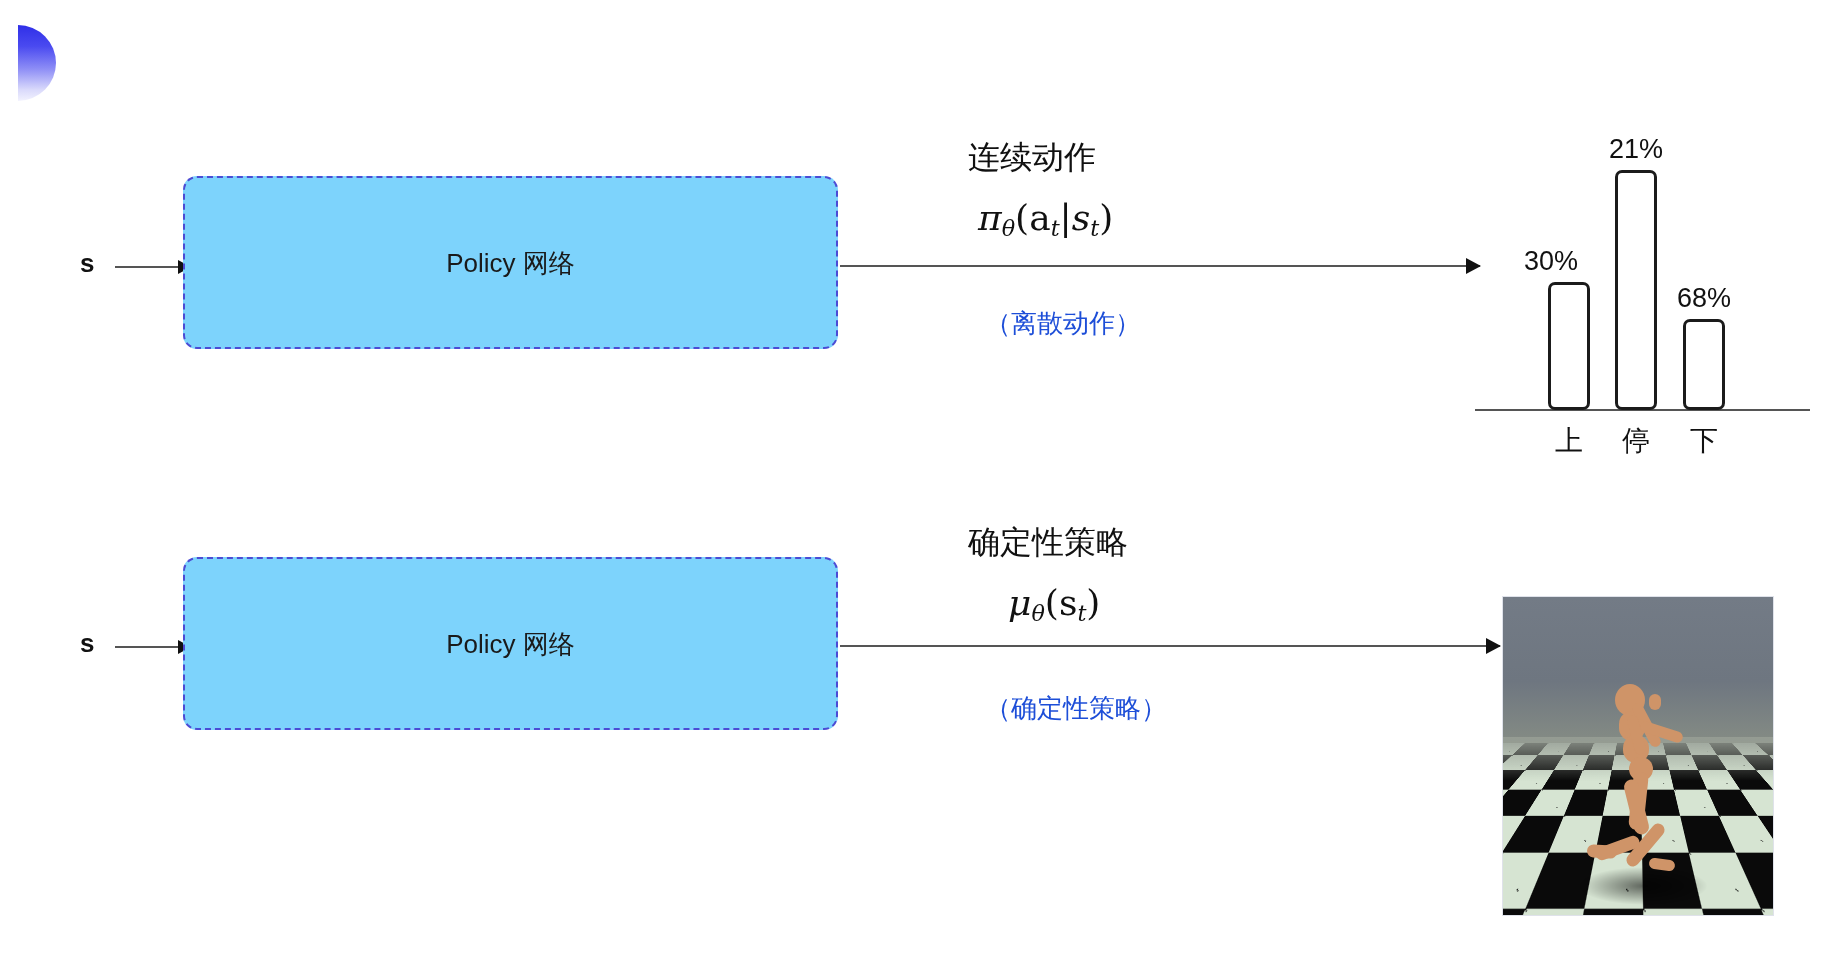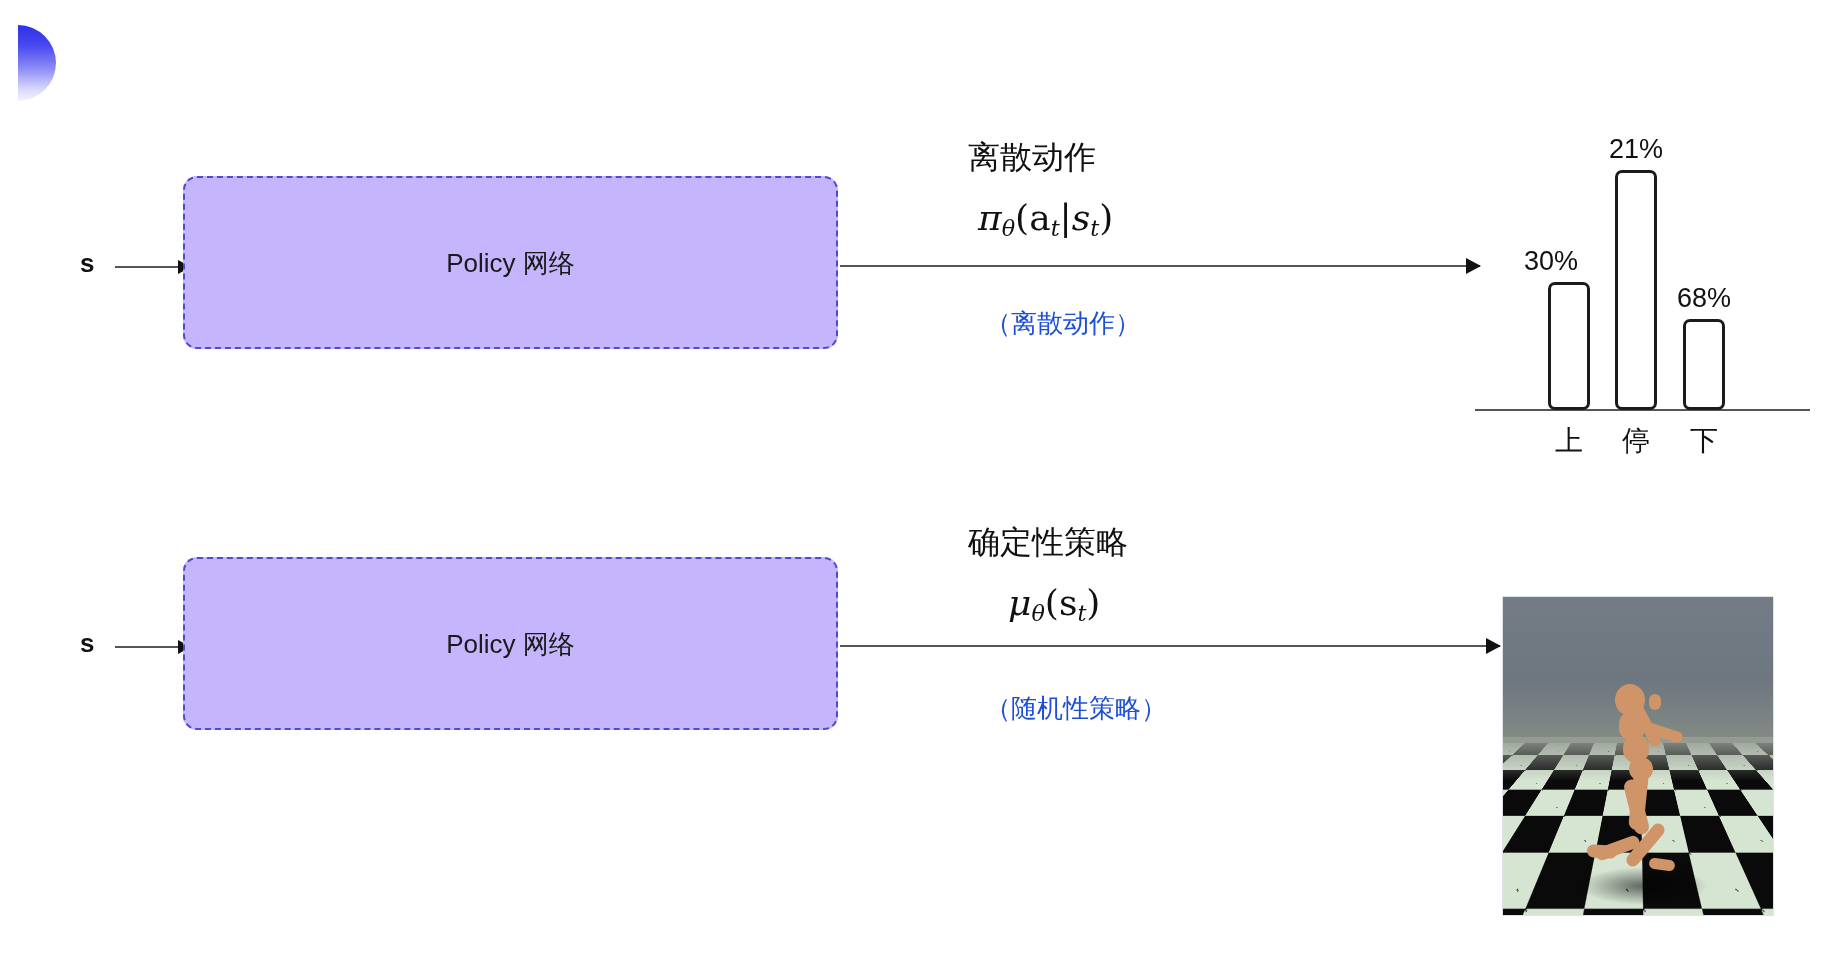--- a/index.html
+++ b/index.html
@@ -38,21 +38,21 @@
     letter-spacing: 1px;
     white-space: nowrap;
     font-weight: 400;
   }
 
   
   .policy-box {
     position: absolute;
     border: 2.5px dashed #4b4bd4;
     border-radius: 14px;
-    background: #c4b5fd;
+    background: #7dd3fc;
     box-sizing: border-box;
   }
   .policy-label {
     position: absolute;
     left: 0;
     right: 0;
     top: 50%;
     transform: translateY(-50%);
     text-align: center;
     font-size: 26px;
@@ -217,21 +217,21 @@
 
   <div class="state-label" style="left:80px; top:248px;">s</div>
   <div class="arrow short" style="left:115px; top:266px; width:75px;"></div>
 
   <div class="policy-box" style="left:183px; top:176px; width:655px; height:173px;">
     <div class="policy-label">Policy 网络</div>
   </div>
 
   <div class="arrow" style="left:840px; top:265px; width:640px;"></div>
 
-  <div class="policy-heading" style="left:968px; top:136px;">离散动作</div>
+  <div class="policy-heading" style="left:968px; top:136px;">连续动作</div>
 
   <div class="policy-formula" style="left:978px; top:197px;">
     <span>π</span><sub>θ</sub><span class="upr">(a</span><sub>t</sub><span>|s</span><sub>t</sub><span class="upr">)</span>
   </div>
 
   <div class="action-note" style="left:985px; top:306px;">（离散动作）</div>
 
   <div id="bar-chart">
     <div id="chart-baseline"></div>
 
@@ -256,21 +256,21 @@
   </div>
 
   <div class="arrow" style="left:840px; top:645px; width:660px;"></div>
 
   <div class="policy-heading" style="left:968px; top:521px;">确定性策略</div>
 
   <div class="policy-formula" style="left:1008px; top:582px;">
     <span>μ</span><sub>θ</sub><span class="upr">(s</span><sub>t</sub><span class="upr">)</span>
   </div>
 
-  <div class="action-note" style="left:985px; top:691px;">（随机性策略）</div>
+  <div class="action-note" style="left:985px; top:691px;">（确定性策略）</div>
 
   <div id="humanoid-figure">
     <div id="sky"></div>
     <div id="floor"></div>
     <div id="floor-haze"></div>
     <div id="fig-shadow"></div>
 
     <div class="limb" style="left:112px; top:87px; width:30px; height:32px; border-radius:50%;"></div>
     <div class="limb" style="left:116px; top:114px; width:26px; height:30px; border-radius:14px;"></div>
     <div class="limb" style="left:120px; top:138px; width:26px; height:28px; border-radius:14px;"></div>

